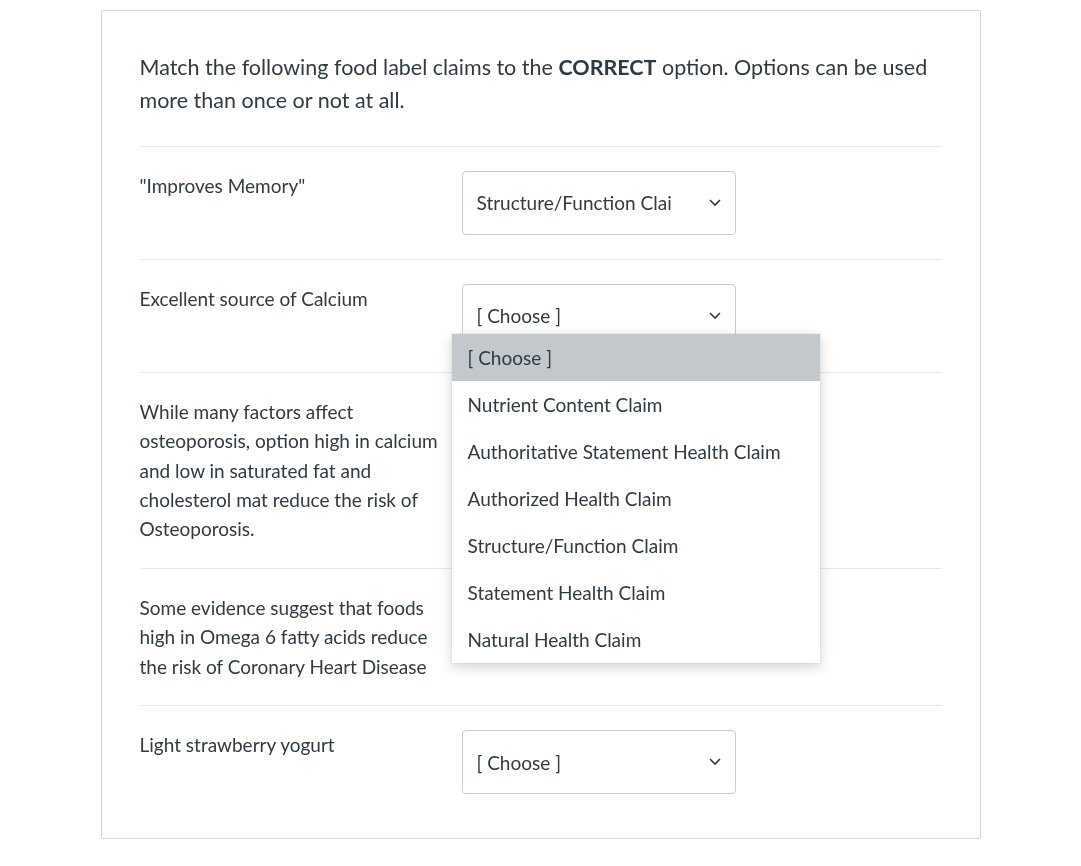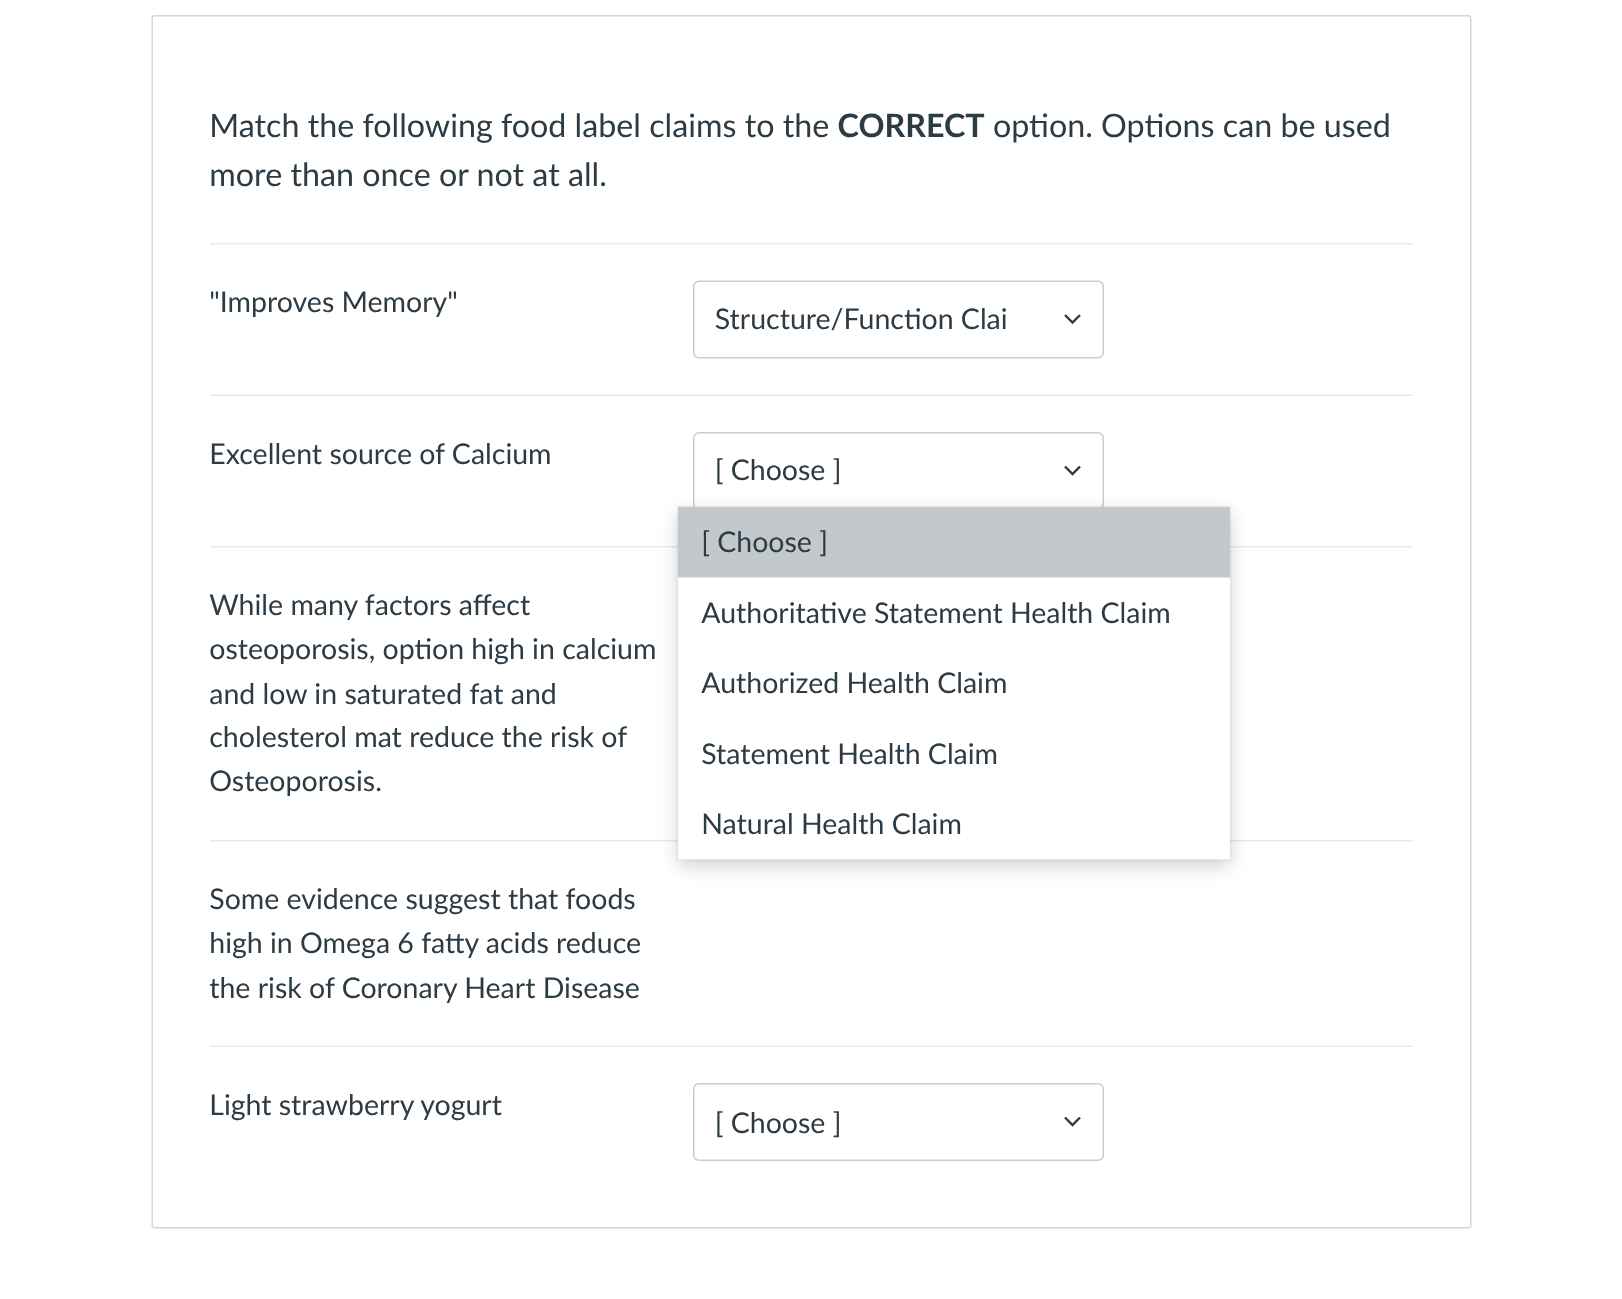--- a/index.html
+++ b/index.html
@@ -14,21 +14,21 @@
     margin: 10px auto 40px auto;
     border: 1px solid #cfd6dc;
     border-radius: 2px;
     padding: 40px 38px 20px 38px;
     box-sizing: border-box;
   }
   .prompt {
     font-size: 21.5px;
     line-height: 1.55;
     color: #2d3b45;
-    margin: 16px 0 10px 0;
+    margin: 0 0 10px 0;
   }
   .prompt .bold {
     font-weight: 700;
   }
   .row {
     display: flex;
     align-items: flex-start;
     border-top: 1px solid #e6e9ec;
     padding: 24px 0 24px 0;
     position: relative;
@@ -36,21 +36,21 @@
   .row-label {
     flex: 0 0 312px;
     font-size: 19px;
     line-height: 1.55;
     color: #2d3b45;
     padding-right: 10px;
   }
   .select {
     position: relative;
     width: 274px;
-    height: 52px;
+    height: 64px;
     border: 1px solid #c7cdd1;
     border-radius: 4px;
     background: #fff;
     display: flex;
     align-items: center;
     padding: 0 40px 0 14px;
     box-sizing: border-box;
     font-size: 19px;
     color: #2d3b45;
     cursor: pointer;
@@ -118,22 +118,24 @@
         <span>[ Choose ]</span>
         <span class="chevron">
           <svg width="12" height="8" viewBox="0 0 12 8">
               <path d="M1 1l5 5 5-5" fill="none" stroke="#2d3b45" stroke-width="1.6"></path>
             </svg>
         </span>
       </div>
 
       <div class="dropdown">
         <div class="opt highlight">[ Choose ]</div>
+        <div class="opt">Nutrient Content Claim</div>
         <div class="opt">Authoritative Statement Health Claim</div>
         <div class="opt">Authorized Health Claim</div>
+        <div class="opt">Structure/Function Claim</div>
         <div class="opt">Statement Health Claim</div>
         <div class="opt">Natural Health Claim</div>
       </div>
     </div>
 
     <div class="row">
       <div class="row-label">While many factors affect osteoporosis, option high in calcium and low in saturated fat and cholesterol mat reduce the risk of Osteoporosis.</div>
       <div class="select" style="visibility:hidden;">
         <span></span>
       </div>

